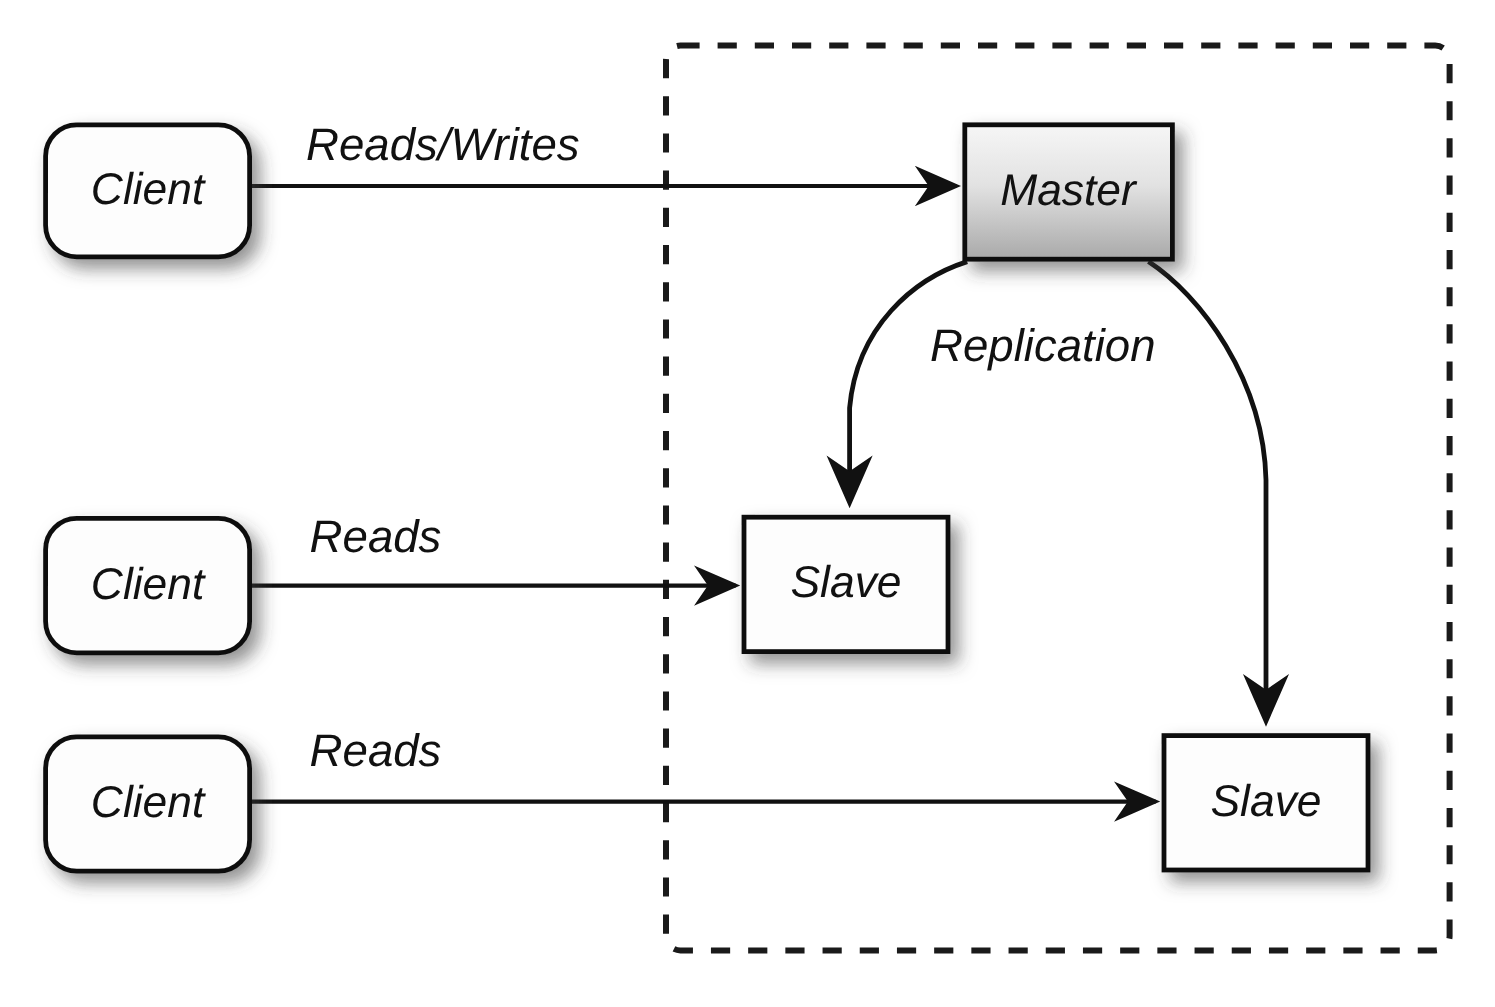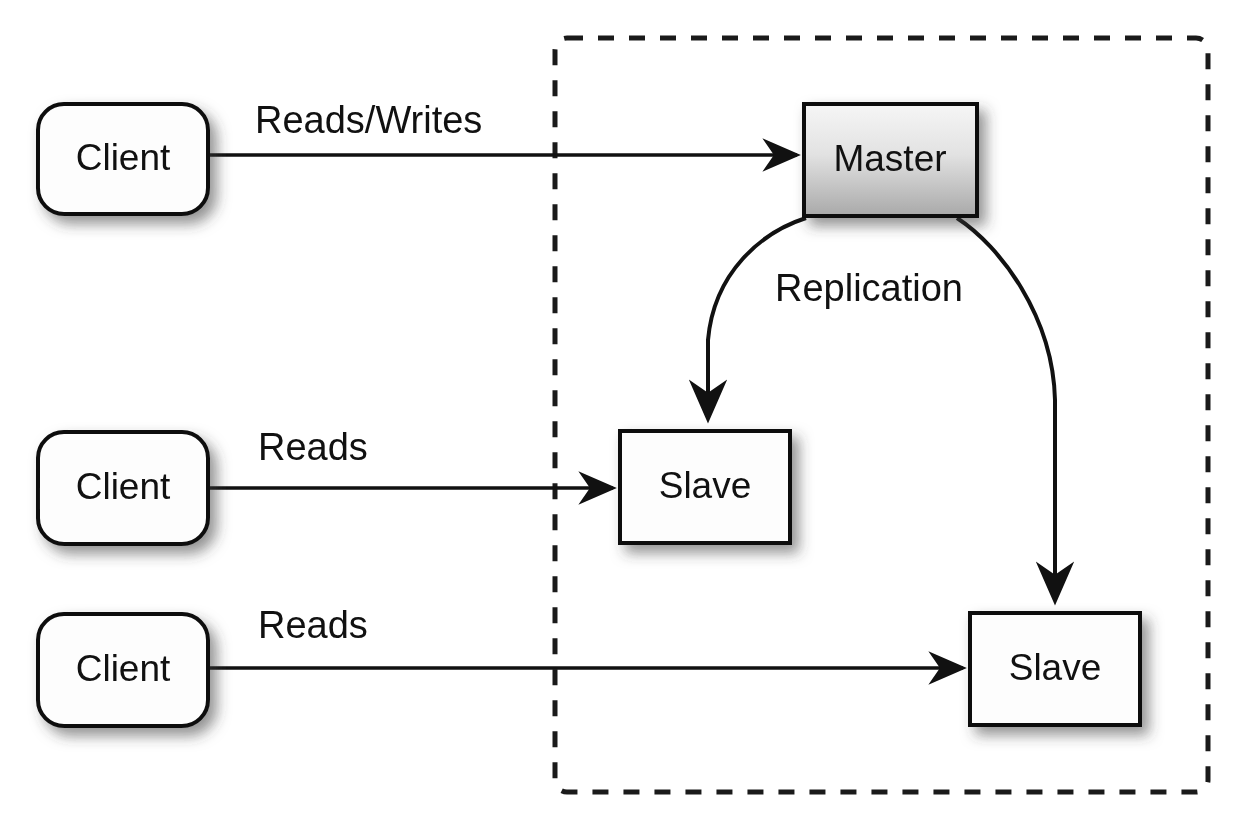--- a/index.html
+++ b/index.html
@@ -10,20 +10,21 @@
   }
   body {
     font-family: "Liberation Sans", sans-serif;
   }
   #diagram-canvas {
     position: relative;
     width: 1246px;
     height: 839px;
     background: #ffffff;
     overflow: hidden;
+    font-style: italic;
   }
   #diagram-svg {
     position: absolute;
     top: 0;
     left: 0;
     width: 1246px;
     height: 839px;
   }
   .node-label {
     font-family: "Liberation Sans", sans-serif;

